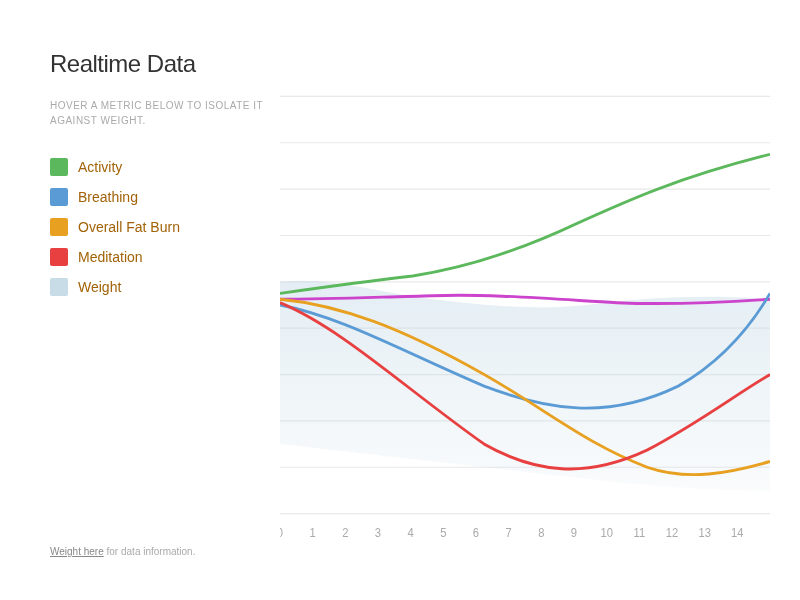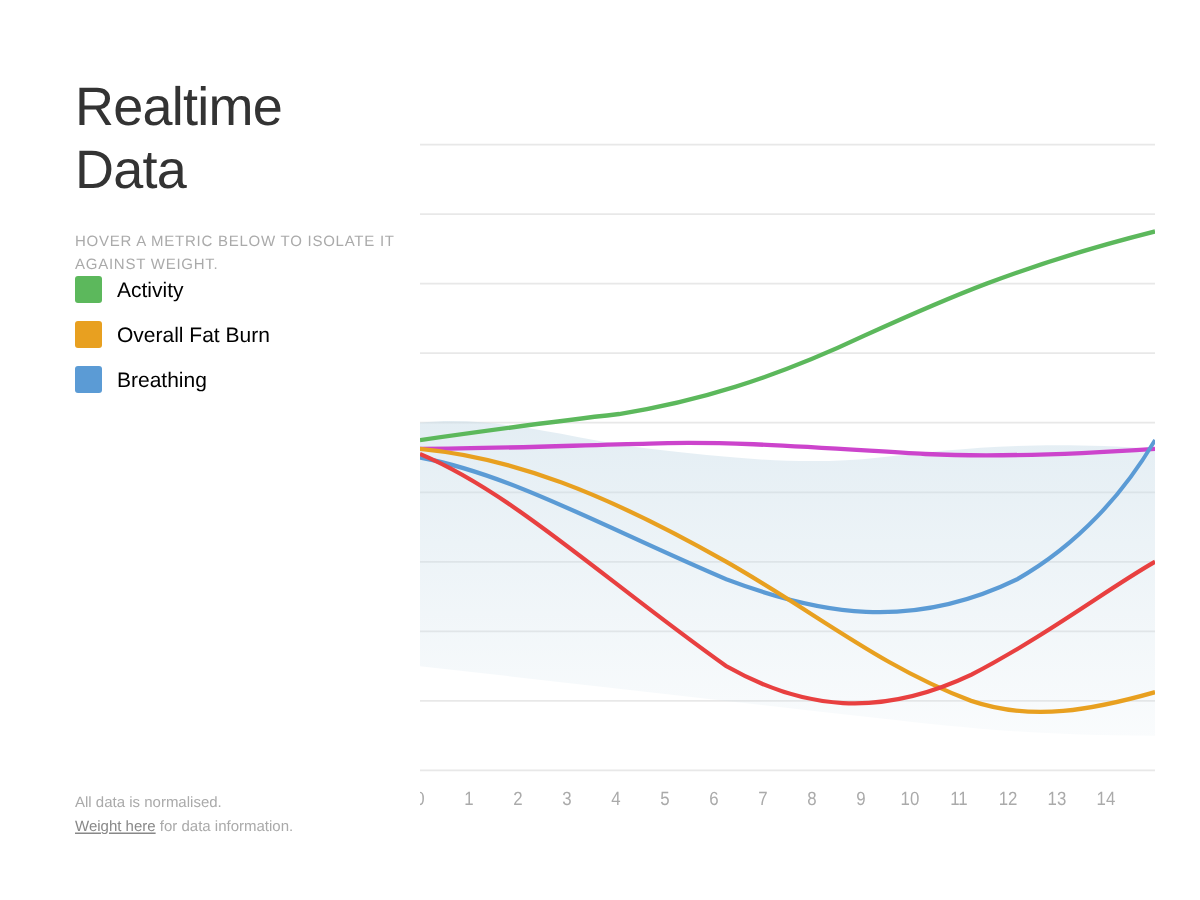--- a/index.html
+++ b/index.html
@@ -17,32 +17,33 @@
       flex-direction: row;
       padding: 50px 30px 40px 50px;
     }
     .sidebar {
       width: 220px;
       flex-shrink: 0;
       display: flex;
       flex-direction: column;
     }
     .page-title {
-      font-size: 36px;
+      font-size: 24px;
       font-weight: 300;
       color: #333;
       margin-bottom: 20px;
       letter-spacing: -0.5px;
     }
     .subtitle {
       font-size: 10px;
       color: #aaa;
       text-transform: uppercase;
       letter-spacing: 0.5px;
       line-height: 1.5;
+      margin-bottom: 30px;
     }
     .legend {
       display: flex;
       flex-direction: column;
       gap: 12px;
       margin-bottom: 30px;
     }
     .legend-item {
       display: flex;
       align-items: center;
@@ -50,21 +51,21 @@
       cursor: pointer;
     }
     .legend-swatch {
       width: 18px;
       height: 18px;
       border-radius: 2px;
       flex-shrink: 0;
     }
     .legend-label {
       font-size: 14px;
-      color: #000000;
+      color: #a16207;
       font-weight: 300;
     }
     .footnote {
       margin-top: auto;
       font-size: 10px;
       color: #aaa;
       line-height: 1.6;
     }
     .footnote a {
       color: #888;
@@ -90,31 +91,38 @@
     <h1 class="page-title">Realtime Data</h1>
     <p class="subtitle">HOVER A METRIC BELOW TO ISOLATE IT AGAINST WEIGHT.</p>
 
     <div class="legend">
 
     <div class="legend-item">
           <div class="legend-swatch" style="background: rgb(92, 184, 92);"></div>
           <span class="legend-label">Activity</span>
         </div>
         <div class="legend-item">
+          <div class="legend-swatch" style="background: rgb(91, 155, 213);"></div>
+          <span class="legend-label">Breathing</span>
+        </div>
+        <div class="legend-item">
           <div class="legend-swatch" style="background: rgb(232, 160, 32);"></div>
           <span class="legend-label">Overall Fat Burn</span>
         </div>
         <div class="legend-item">
-          <div class="legend-swatch" style="background: rgb(91, 155, 213);"></div>
-          <span class="legend-label">Breathing</span>
+          <div class="legend-swatch" style="background: rgb(232, 64, 64);"></div>
+          <span class="legend-label">Meditation</span>
+        </div>
+        <div class="legend-item">
+          <div class="legend-swatch" style="background: rgb(200, 220, 232);"></div>
+          <span class="legend-label">Weight</span>
         </div>
       </div>
 
     <div class="footnote">
-      <div>All data is normalised.</div>
       <div>
         <a href="#">Weight here</a><span> for data information.</span>
       </div>
     </div>
   </div>
 
   <div class="chart-area">
     <svg class="chart-svg" viewBox="0 0 480 440" preserveAspectRatio="none">
       <defs>
         <linearGradient id="weightGrad" x1="0" y1="0" x2="0" y2="1">

